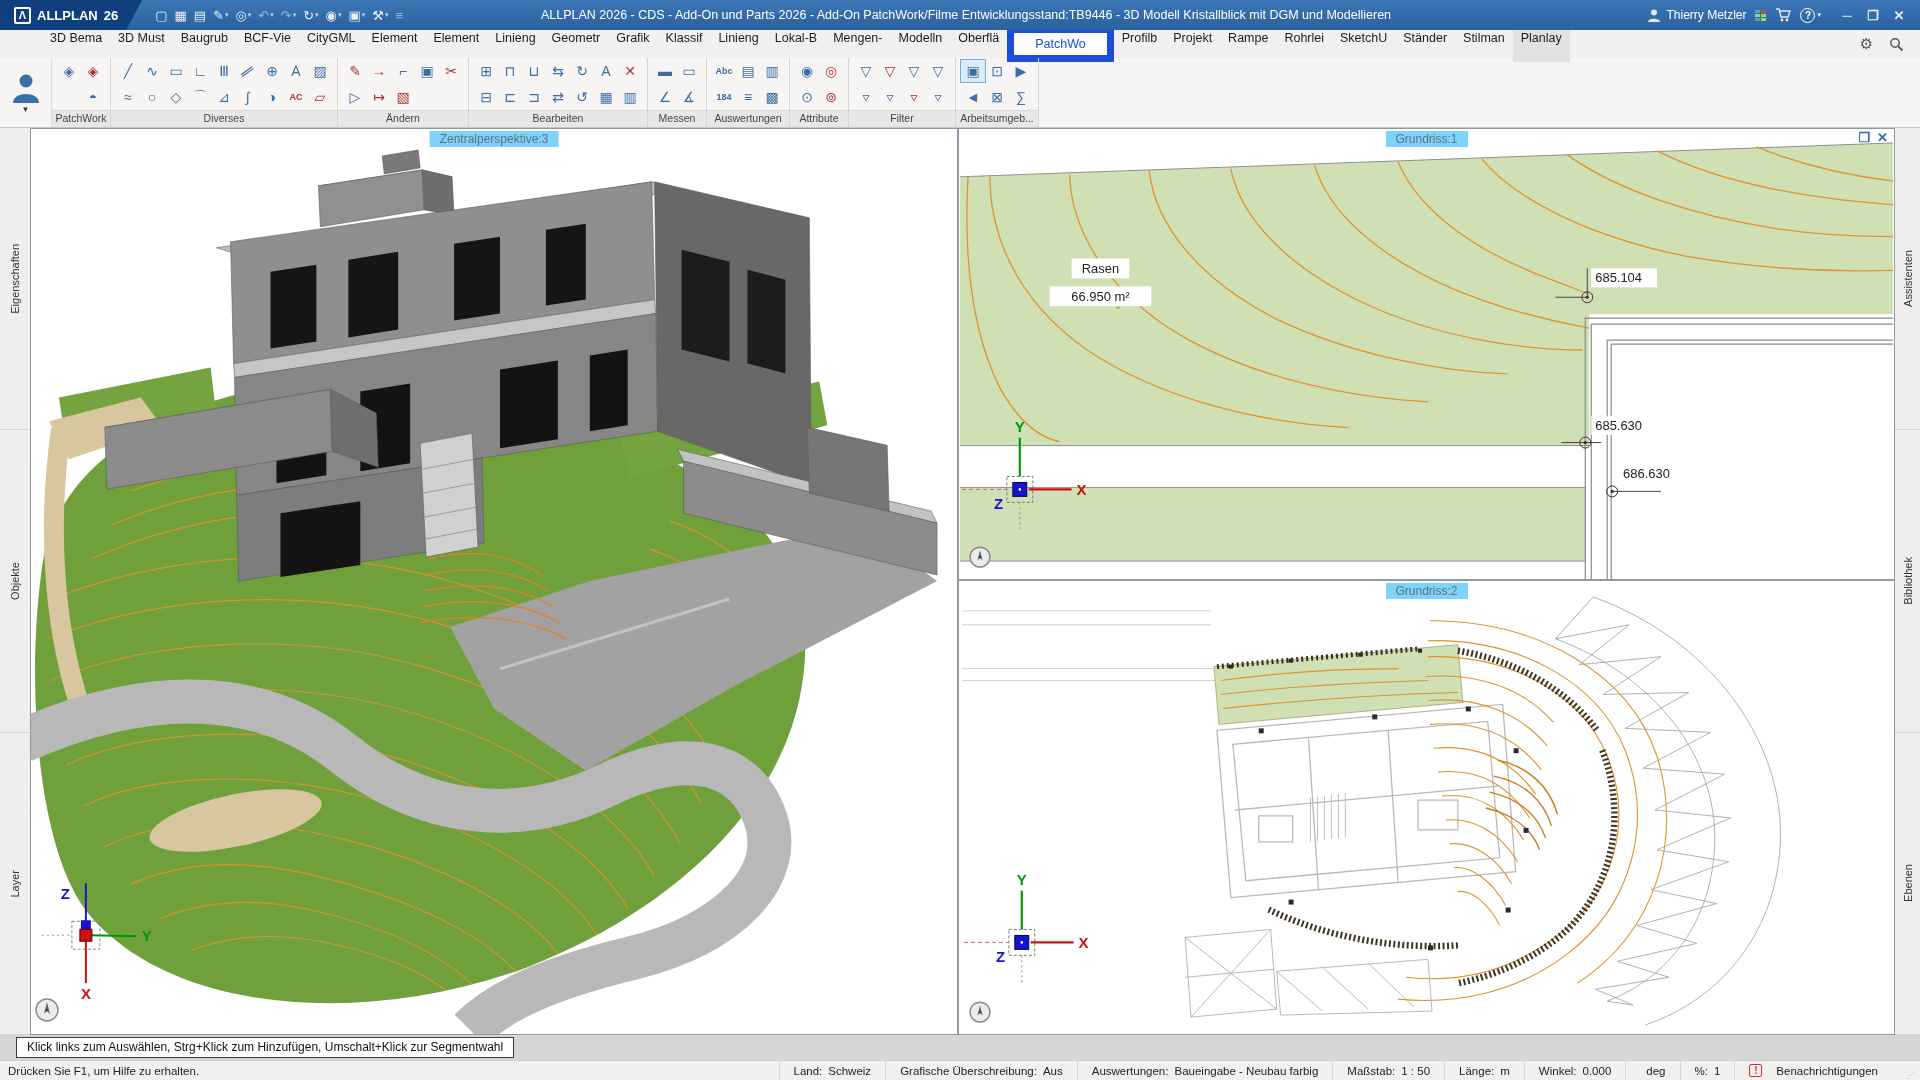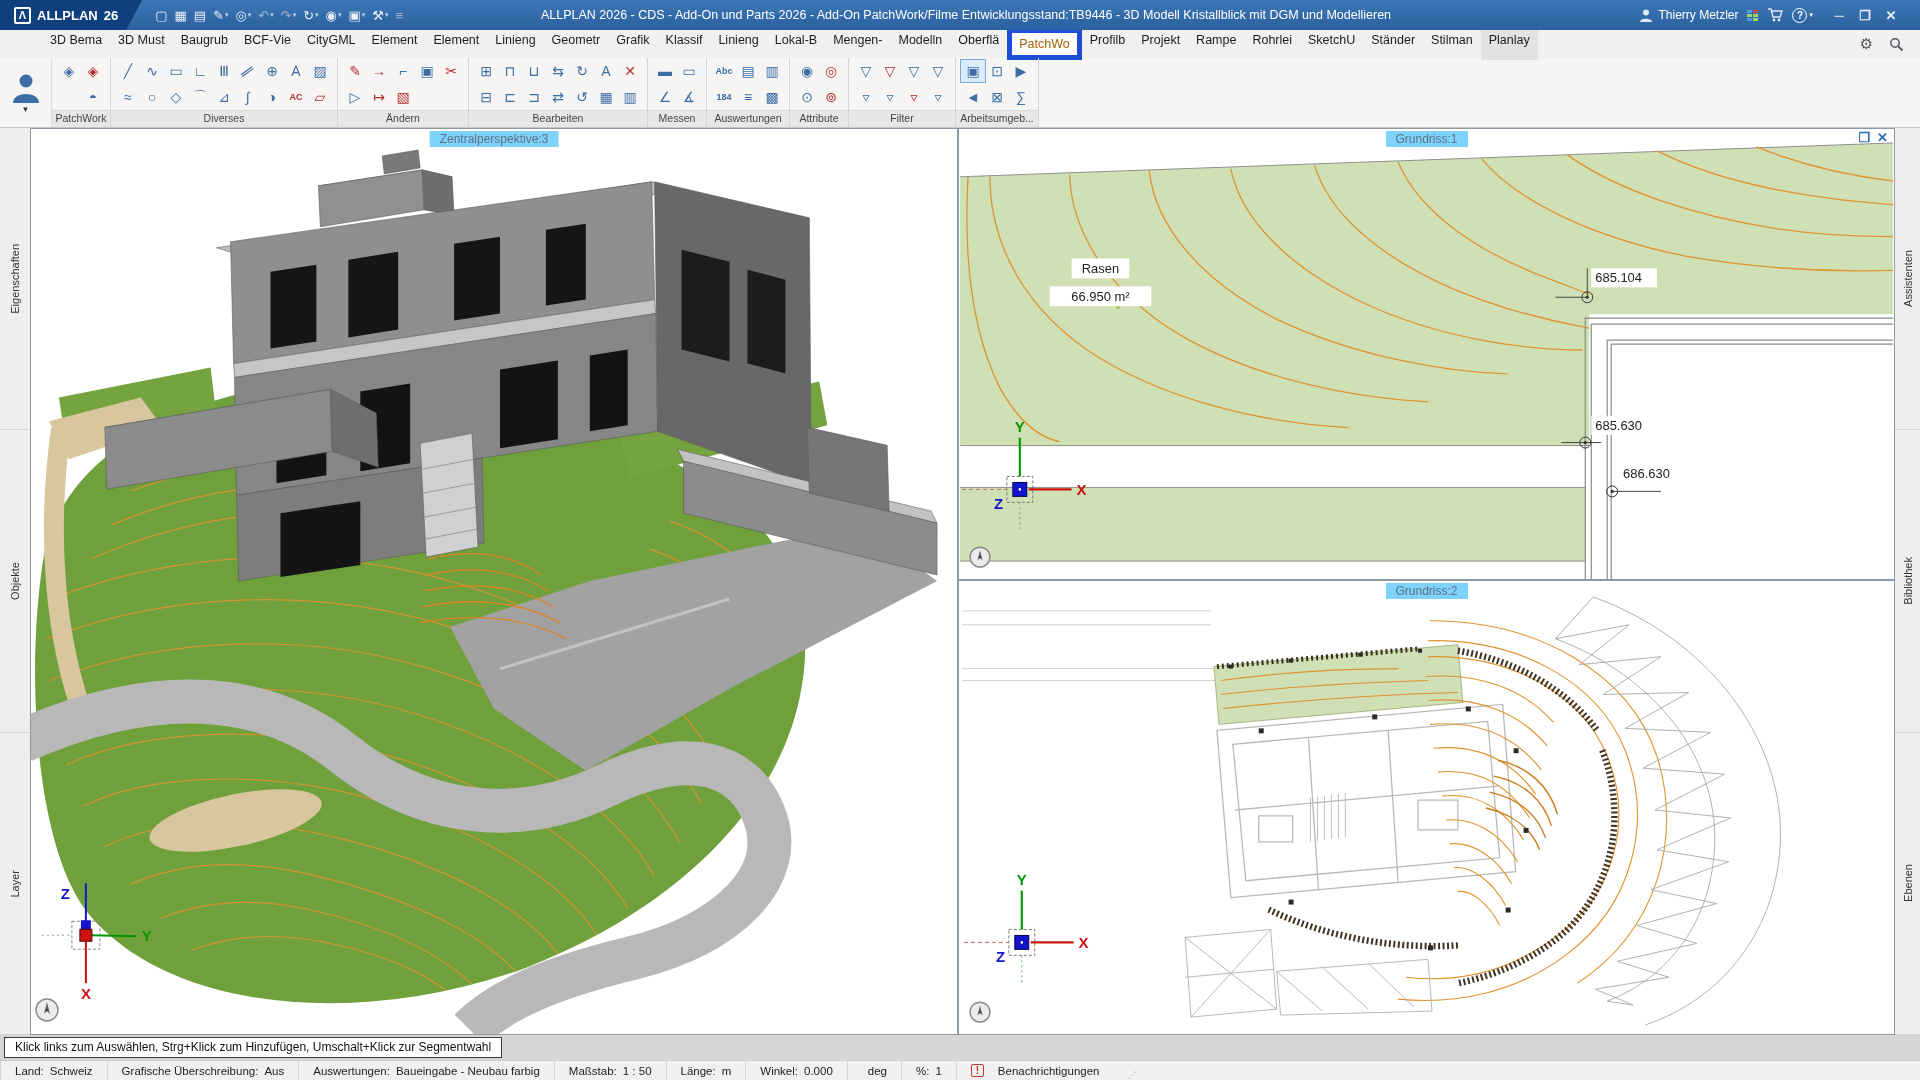--- a/index.html
+++ b/index.html
@@ -8,33 +8,33 @@
 
 
 .titlebar{height:30px;background:linear-gradient(#3d77b6,#2a619f);display:flex;align-items:center;color:#fff;position:relative}
 .logo{height:30px;background:#0f3f7c;display:flex;align-items:center;gap:6px;padding:0 24px 0 14px;clip-path:polygon(0 0,100% 0,calc(100% - 16px) 100%,0 100%);font-weight:bold;font-size:13px;flex:0 0 auto}
 .logo-mark{width:17px;height:17px;border:2px solid #fff;border-radius:2px;display:flex;align-items:center;justify-content:center;font-size:11px}
 .qa{display:flex;align-items:center;gap:1px;margin-left:10px;z-index:2}
 .qa-btn{display:flex;align-items:center;color:#e9eff7;font-size:13px;padding:1px 3px;border-radius:2px;cursor:default}
 .qa-btn .dd{font-size:7px;margin-left:1px;color:#c7d6e8}
 .qa-btn.muted{color:#9db3cd}
 .tb-title{position:absolute;left:12px;right:0;text-align:center;font-size:12.5px;pointer-events:none;white-space:nowrap}
-.tb-right{margin-left:auto;display:flex;align-items:center;gap:9px;padding-right:18px;z-index:2;font-size:12px}
+.tb-right{margin-left:auto;display:flex;align-items:center;gap:9px;padding-right:10px;z-index:2;font-size:12px}
 .tb-user{display:flex;align-items:center;gap:5px}
 .grid-ic{display:grid;grid-template-columns:5px 5px;grid-template-rows:3px 3px 3px;gap:1px}
 .grid-ic i{background:#9fd468}.grid-ic i:nth-child(1){background:#4d9bd8}.grid-ic i:nth-child(2){background:#c0504d}.grid-ic i:nth-child(5){background:#4d9bd8}
 .help-btn{display:flex;align-items:center;gap:2px}
 .help-circle{width:15px;height:15px;border:1.5px solid #fff;border-radius:50%;display:flex;align-items:center;justify-content:center;font-size:10px;font-weight:bold}
 .win-controls{display:flex;gap:4px;margin-left:6px}
 .win-btn{width:22px;text-align:center;font-size:13px;font-weight:bold;color:#eaf0f8}
 
 
 .menubar{height:28px;background:#f1f0ef;display:flex;align-items:center;padding-left:42px}
 .mtab{font-size:12.5px;color:#1c1c1c;padding:5px 8px;white-space:nowrap}
-.mtab.active{color:#a16207;background:#fdfdfd;border:5px solid #1d4ed8;padding:4px 7px}
+.mtab.active{color:#1d4ed8;background:#fdfdfd;border:7px solid #1d4ed8;padding:4px 21px}
 .mtab.hover{background:#e3e2e1}
 .menubar-right{margin-left:auto;display:flex;align-items:center;gap:16px;padding-right:16px}
 .gear{font-size:15px;color:#555}
 
 
 .ribbon{height:70px;background:#f6f5f4;display:flex;border-bottom:1px solid #c6c6c6}
 .avatar-cell{width:52px;display:flex;flex-direction:column;align-items:center;justify-content:center;border-right:1px solid #ddd;gap:2px}
 .avatar-dd{font-size:8px;color:#333}
 .ribbon-group{display:flex;flex-direction:column;border-right:1px solid #d7d5d3;flex:0 0 auto}
 .icon-rows{flex:1;display:flex;flex-direction:column;justify-content:center;padding:0 5px}
@@ -63,21 +63,21 @@
 .vp-controls{position:absolute;top:2px;right:6px;display:flex;gap:7px;z-index:3;color:#2a6db5;font-size:13px;font-weight:bold;line-height:14px}
 .viewport svg{position:absolute;inset:0;width:100%;height:100%;display:block}
 text{font-family:"Liberation Sans",sans-serif}
 .axis-x{fill:#cc1111;font-weight:bold;font-size:15px}
 .axis-y{fill:#009900;font-weight:bold;font-size:15px}
 .axis-z{fill:#1414cc;font-weight:bold;font-size:15px}
 .map-label{font-size:13px;fill:#222}
 
 
 .hintrow{height:25px;background:#d6d6d5;display:flex;align-items:center}
-.hintbox{margin-left:4px;background:#fff;border:1px solid #3c3c3c;font-size:12px;padding:2px 10px 3px;color:#111;white-space:nowrap}
+.hintbox{margin-left:16px;background:#fff;border:1px solid #3c3c3c;font-size:12px;padding:2px 10px 3px;color:#111;white-space:nowrap}
 .statusbar{height:20px;background:#f1f0ef;border-top:1px solid #cfcfce;display:flex;align-items:stretch;font-size:11.5px;color:#222}
 .sb-help{flex:1;display:flex;align-items:center;padding-left:8px}
 .sb-field{display:flex;gap:6px;padding:0 14px;border-left:1px solid #d8d7d6;align-items:center;white-space:nowrap}
 .notif-ic{width:13px;height:13px;border:1px solid #c0392b;color:#c0392b;font-weight:bold;font-size:10px;display:flex;align-items:center;justify-content:center;border-radius:2px;margin-right:2px}
 .grip{width:10px;border-left:none;color:#aaa;font-size:9px;display:flex;align-items:flex-end}
 </style>
 </head>
 <body>
 
 <div class="titlebar">
@@ -708,20 +708,21 @@
         <span>Ebenen</span>
       </div>
     </div>
 </div>
 
 <div class="hintrow">
   <div class="hintbox">Klick links zum Auswählen, Strg+Klick zum Hinzufügen, Umschalt+Klick zur Segmentwahl</div>
 </div>
 
 <div class="statusbar">
+  <div class="sb-help">Drücken Sie F1, um Hilfe zu erhalten.</div>
   <div style="display:flex;align-items:stretch">
 
   <div class="sb-field">
 
         <span class="sb-label">Land:</span>
         <span class="sb-value">Schweiz</span>
       </div>
       <div class="sb-field">
 
         <span class="sb-label">Grafische Überschreibung:</span>

